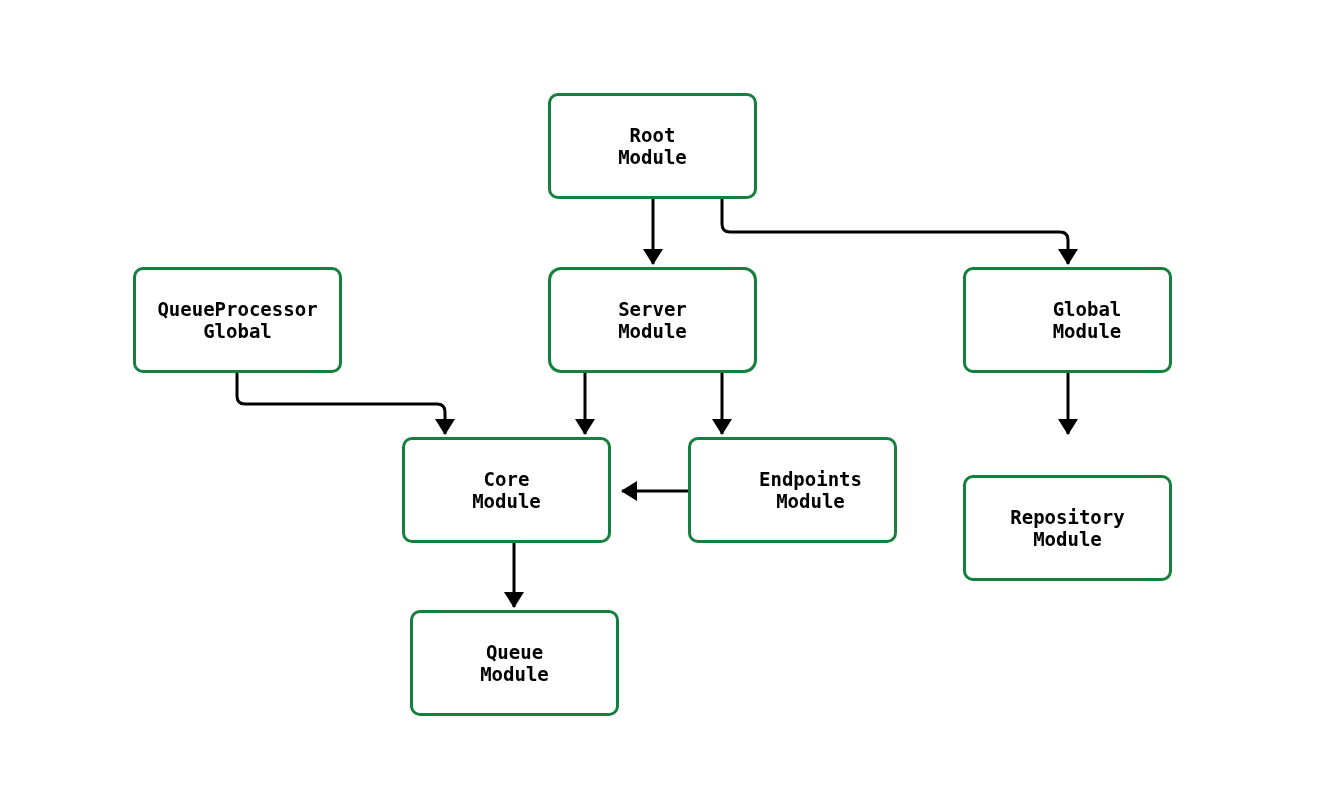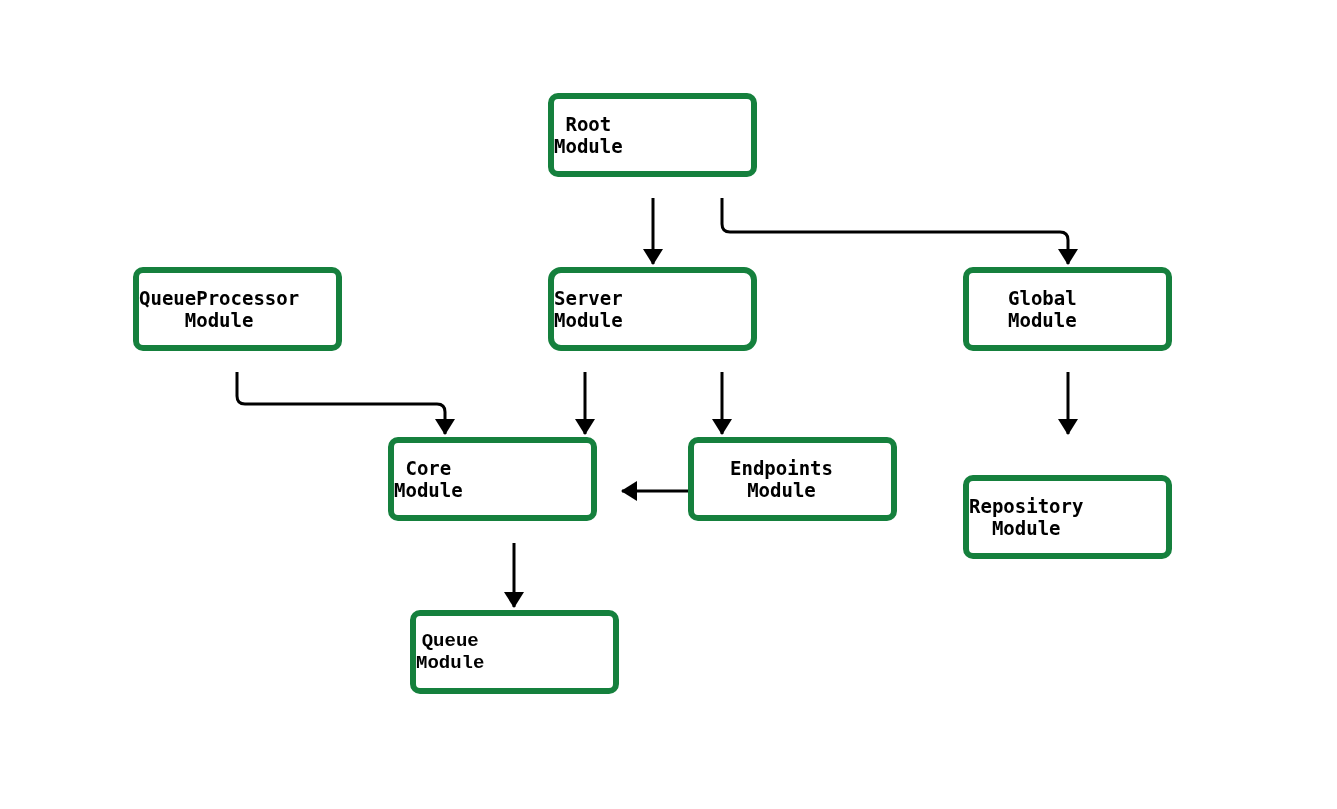--- a/index.html
+++ b/index.html
@@ -18,45 +18,45 @@
   .edges {
     position: absolute;
     left: 0;
     top: 0;
     width: 1337px;
     height: 809px;
   }
   .node {
     position: absolute;
     width: 209px;
-    height: 84px;
+    height: 106px;
     box-sizing: border-box;
-    border: 6px solid #15803d;
+    border: 3px solid #15803d;
     border-radius: 10px;
     background: #ffffff;
     display: flex;
     align-items: center;
-    justify-content: flex-start;
+    justify-content: center;
   }
   .node .label {
     font-size: 19px;
     font-weight: bold;
     line-height: 1.18;
     color: #000000;
     text-align: center;
     white-space: pre-line;
   }
   .n-root           { left: 548px;  top: 93px;  }
   .n-queueprocessor { left: 133px;  top: 267px; }
   .n-server         { left: 548px;  top: 267px; border-radius: 13px; }
   .n-global         { left: 963px;  top: 267px; padding-left: 39px; }
-  .n-core           { left: 388px;  top: 437px; }
+  .n-core           { left: 402px;  top: 437px; }
   .n-endpoints      { left: 688px;  top: 437px; padding-left: 36px; }
   .n-repository     { left: 963px;  top: 437px; margin-top: 38px; }
-  .n-queue          { left: 410px;  top: 610px; font-family: Liberation Mono, monospace; }
+  .n-queue          { left: 410px;  top: 610px; }
 </style>
 </head>
 <body>
 
 <div class="canvas">
 
   <svg class="edges" viewBox="0 0 1337 809" xmlns="http://www.w3.org/2000/svg">
     <defs>
       <marker id="arrow" markerUnits="userSpaceOnUse" markerWidth="16" markerHeight="20" refX="15" refY="10" orient="auto">
         <path d="M 0 0 L 16 10 L 0 20 Z" fill="#000000"></path>
@@ -74,21 +74,21 @@
     </g>
   </svg>
 
   <div class="node n-root">
     <div class="label">Root
 Module</div>
   </div>
 
   <div class="node n-queueprocessor">
     <div class="label">QueueProcessor
-Module</div>
+Global</div>
   </div>
 
   <div class="node n-server">
     <div class="label">Server
 Module</div>
   </div>
 
   <div class="node n-global">
     <div class="label">Global
 Module</div>

